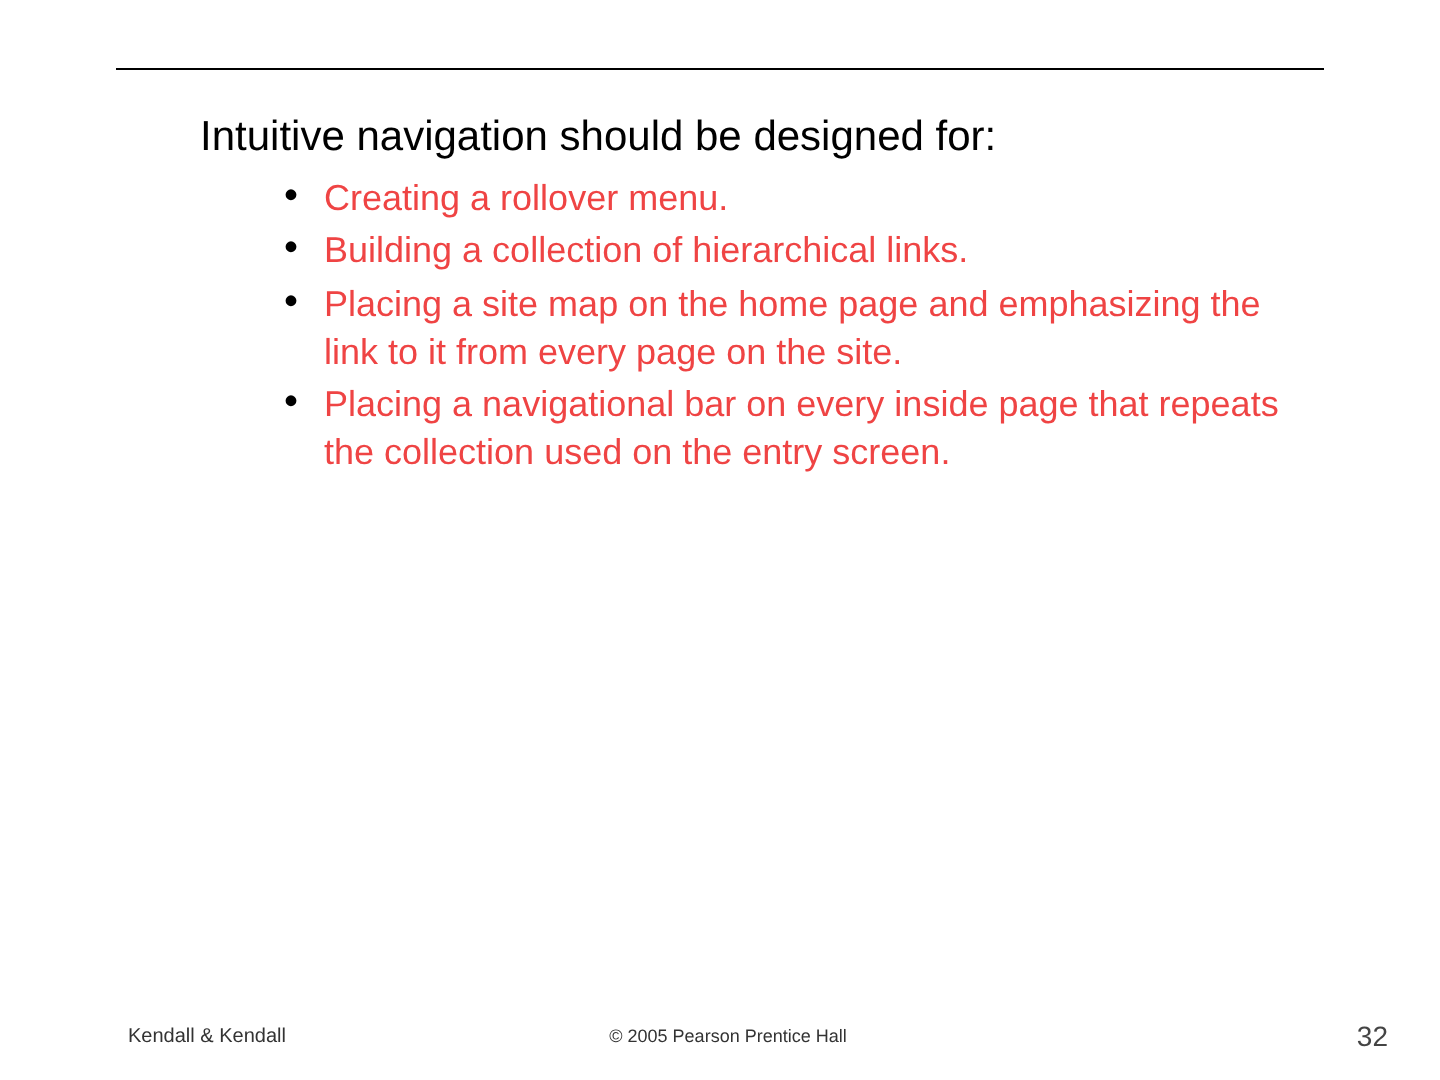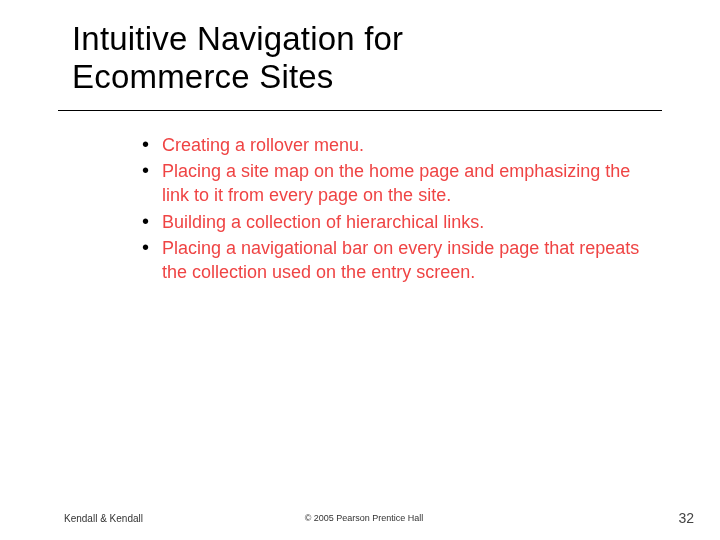--- a/index.html
+++ b/index.html
@@ -82,30 +82,27 @@
   .footer-right {
     font-size: 14px;
     color: #444;
     margin-left: 28px;
   }
 </style>
 </head>
 <body>
 
 <div class="slide">
-  <h1 class="title">
-    <span>Intuitive Navigation for</span><br>
-    <span>Ecommerce Sites</span>
-  </h1>
   <hr class="hr-line">
   <div class="body-area">
+    <p class="lead">Intuitive navigation should be designed for:</p>
     <ul class="bullets">
       <li>Creating a rollover menu.</li>
+      <li>Building a collection of hierarchical links.</li>
       <li>Placing a site map on the home page and emphasizing the link to it from every page on the site.</li>
-      <li>Building a collection of hierarchical links.</li>
       <li>Placing a navigational bar on every inside page that repeats the collection used on the entry screen.</li>
     </ul>
   </div>
   <div class="footer">
     <span class="footer-left">Kendall &amp; Kendall</span>
     <span class="footer-center">© 2005 Pearson Prentice Hall</span>
     <span class="footer-right">32</span>
   </div>
 </div>
 

